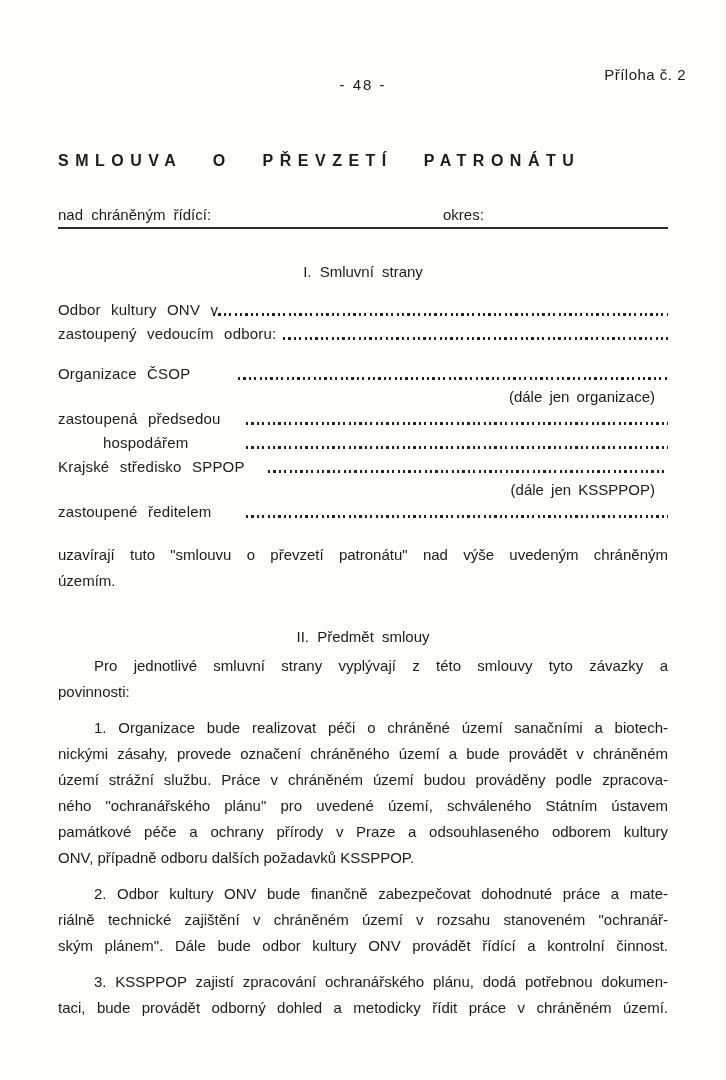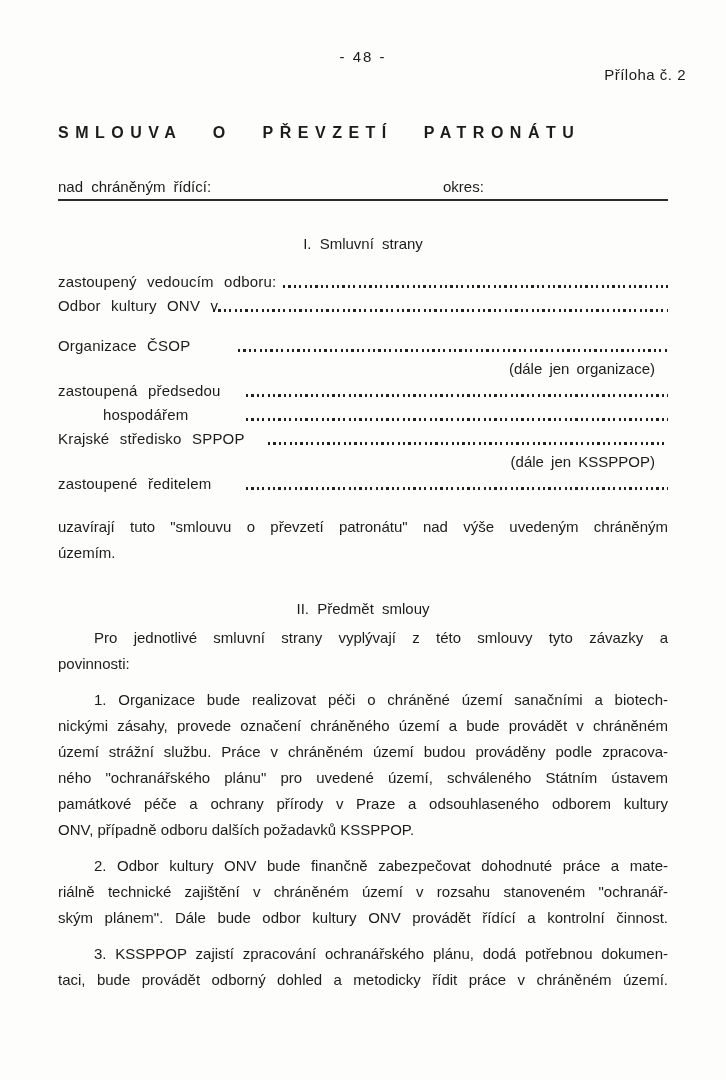--- a/index.html
+++ b/index.html
@@ -8,21 +8,21 @@
     background:#fdfdfc;
     color:#1c1c1c;
     font-family:"Liberation Sans", sans-serif;
     font-size:15px;
     position:relative;
     overflow:hidden;
     box-sizing:border-box;
   }
   .content{padding:0 58px;}
   
-  .hdr{position:relative;padding-top:48px;height:26px;}
+  .hdr{position:relative;padding-top:76px;height:26px;}
   .pageno{text-align:center;letter-spacing:2px;}
   .annex{position:absolute;right:40px;top:66px;letter-spacing:0.5px;}
   
   .title{
     margin-top:50px;
     text-align:left;
     font-weight:700;
     font-size:16px;
     letter-spacing:6.5px;
     word-spacing:20px;
@@ -73,25 +73,25 @@
     <div class="toprow">
       <span class="lab1">nad chráněným řídící:</span>
       <span class="lab2">okres:</span>
     </div>
     <hr class="rule">
 
     <div class="sechead first">I. Smluvní strany</div>
 
     <div class="rows">
       <div class="frow">
-        <span class="lbl w225">zastoupený vedoucím odboru:</span>
+        <span class="lbl w155">Odbor kultury ONV v</span>
         <span class="leader"></span>
       </div>
       <div class="frow">
-        <span class="lbl w155">Odbor kultury ONV v</span>
+        <span class="lbl w225">zastoupený vedoucím odboru:</span>
         <span class="leader"></span>
       </div>
       <div class="frow gap-above">
         <span class="lbl w180">Organizace ČSOP</span>
         <span class="leader"></span>
       </div>
       <div class="alias">(dále jen organizace)</div>
       <div class="frow">
         <span class="lbl w188">zastoupená předsedou</span>
         <span class="leader"></span>

